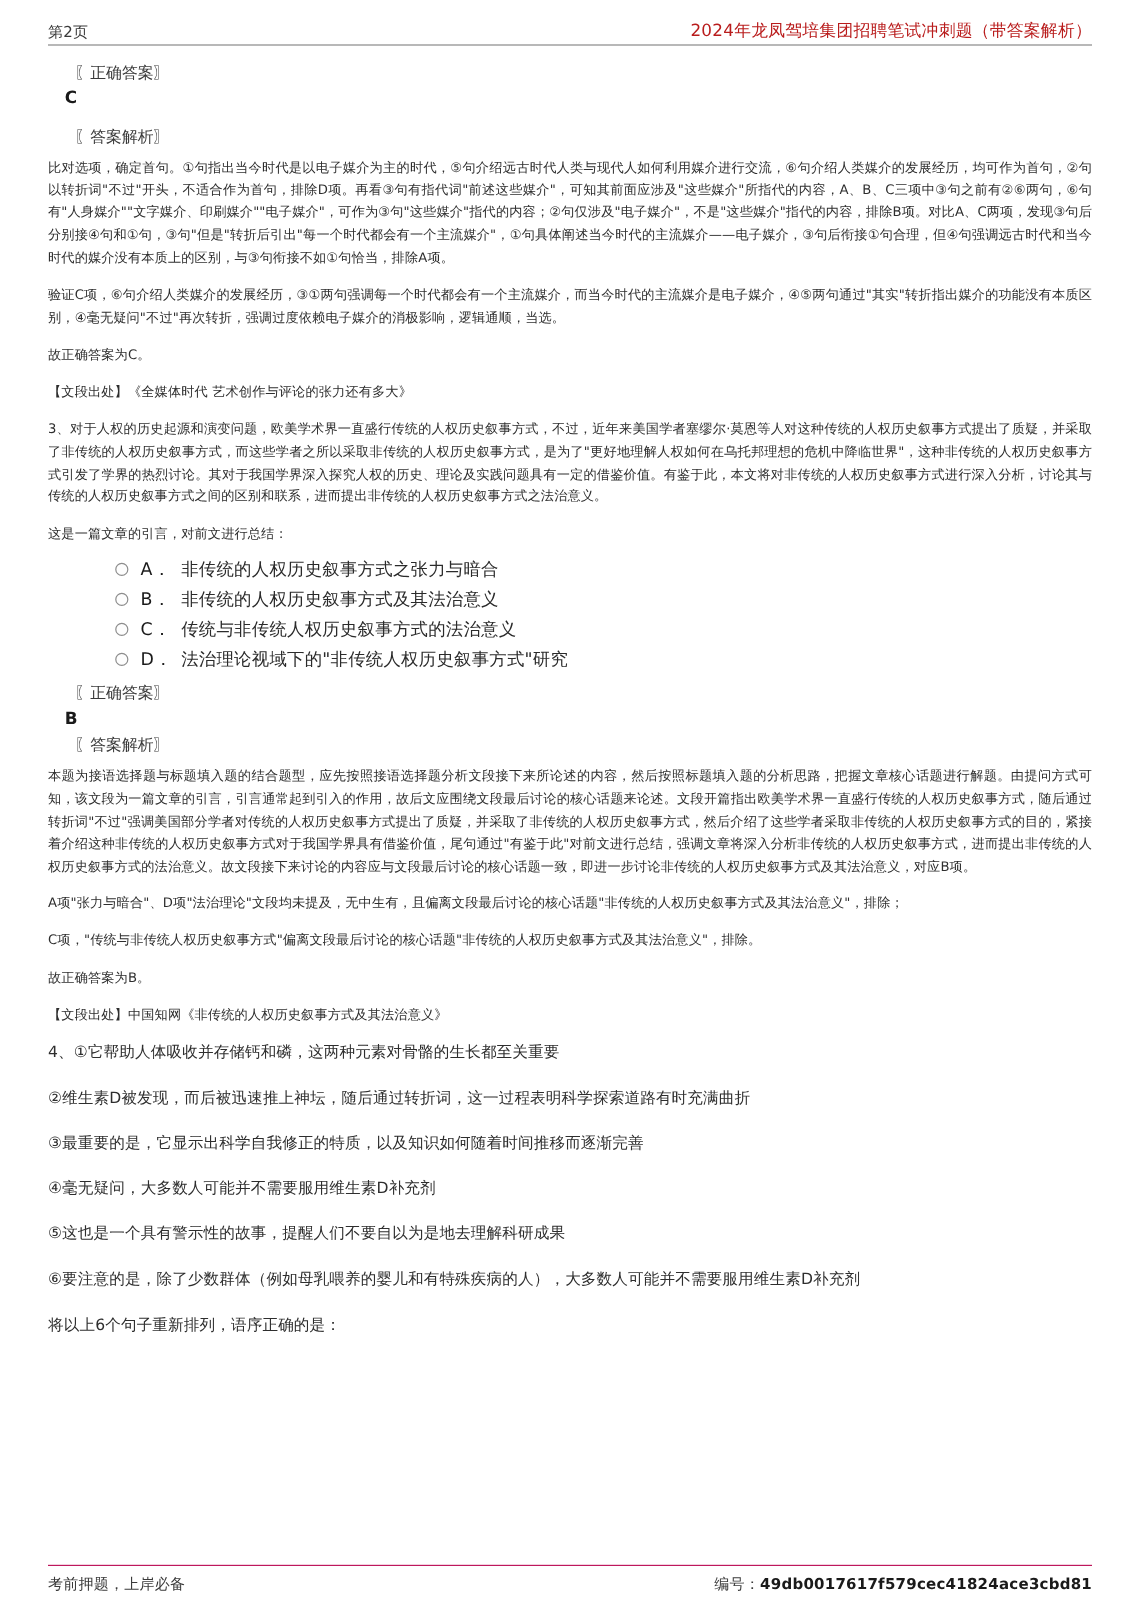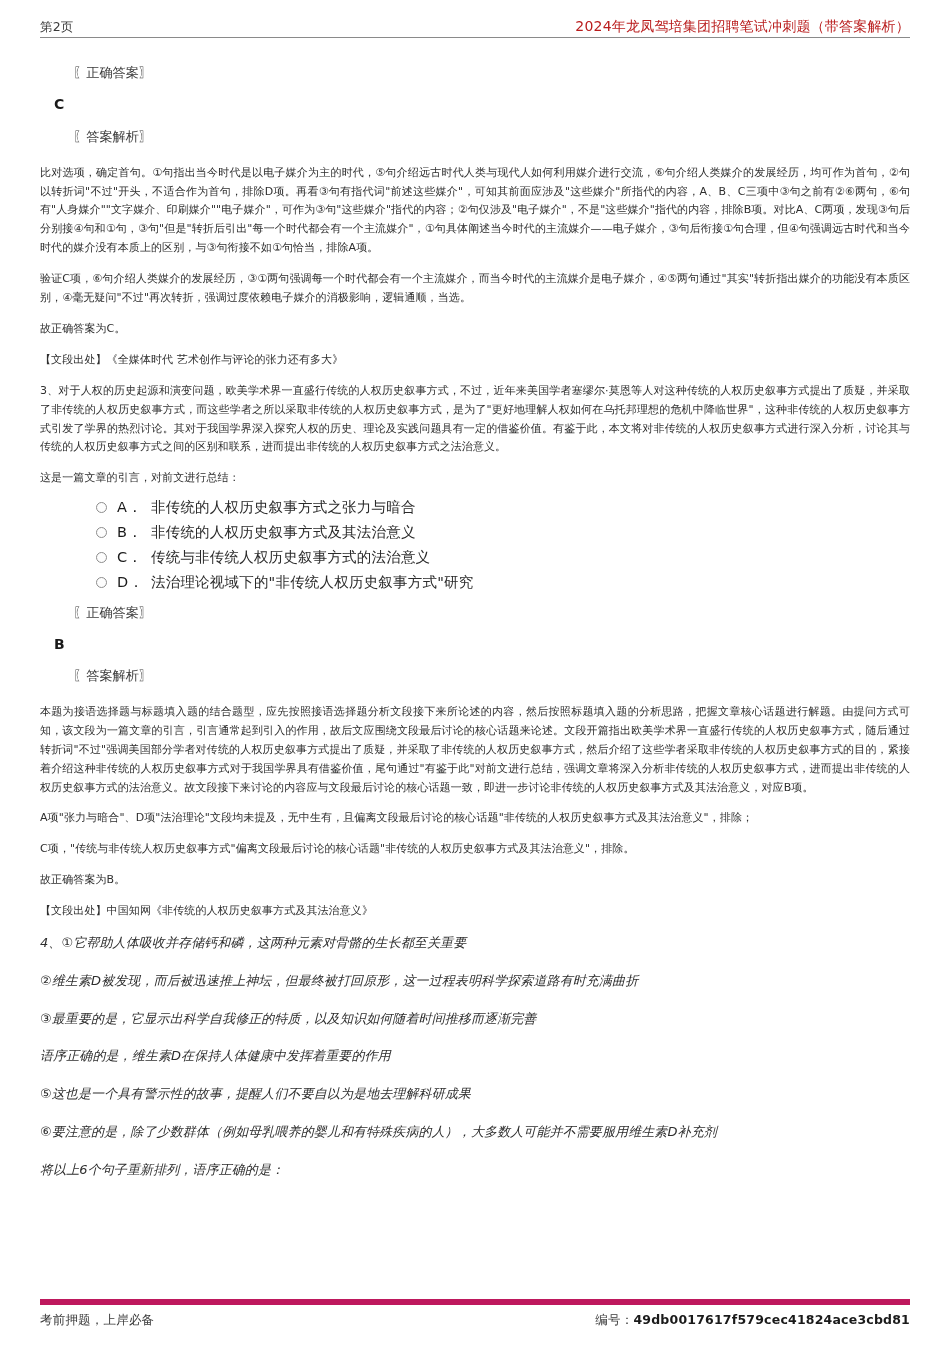--- a/index.html
+++ b/index.html
@@ -57,21 +57,21 @@
     text-justify: inter-ideograph;
     letter-spacing: 0.1px;
   }
   .para.tight {
     margin-bottom: 9px;
   }
   .label-line {
     font-size: 13.2px;
     line-height: 1.5;
     color: #3a3a3a;
-    margin: 11px;
+    margin: 0;
     padding-left: 22px;
   }
   .answer-letter {
     font-size: 14px;
     line-height: 1.5;
     color: #1a1a1a;
     margin: 0 0 12px 0;
     padding-left: 14px;
     font-weight: 600;
   }
@@ -113,29 +113,28 @@
     color: #2b2b2b;
     letter-spacing: 0.2px;
   }
   
   .seq-item {
     font-size: 13px;
     line-height: 1.6;
     color: #2e2e2e;
     margin: 0 0 17px 0;
     letter-spacing: 0.1px;
-    font-style: italic;
   }
   
   .page-footer {
     position: absolute;
     left: 40px;
     right: 40px;
     bottom: 16px;
-    border-top: 6px solid #be185d;
+    border-top: 1px solid #be185d;
     padding-top: 7px;
     display: flex;
     align-items: center;
     justify-content: space-between;
   }
   .footer-left {
     font-size: 12.5px;
     color: #3a3a3a;
     letter-spacing: 0.2px;
   }
@@ -215,23 +214,23 @@
     <p class="para">C项，"传统与非传统人权历史叙事方式"偏离文段最后讨论的核心话题"非传统的人权历史叙事方式及其法治意义"，排除。</p>
     <p class="para">故正确答案为B。</p>
 
     <p class="para">
       <span>【文段出处】</span><span>中国知网《非传统的人权历史叙事方式及其法治意义》</span>
     </p>
 
     <p class="seq-item">
       <span>4、</span><span>①它帮助人体吸收并存储钙和磷，这两种元素对骨骼的生长都至关重要</span>
     </p>
-    <p class="seq-item">②维生素D被发现，而后被迅速推上神坛，但最终被打回原形，这一过程表明科学探索道路有时充满曲折</p>
+    <p class="seq-item">②维生素D被发现，而后被迅速推上神坛，随后通过转折词，这一过程表明科学探索道路有时充满曲折</p>
     <p class="seq-item">③最重要的是，它显示出科学自我修正的特质，以及知识如何随着时间推移而逐渐完善</p>
-    <p class="seq-item">语序正确的是，维生素D在保持人体健康中发挥着重要的作用</p>
+    <p class="seq-item">④毫无疑问，大多数人可能并不需要服用维生素D补充剂</p>
     <p class="seq-item">⑤这也是一个具有警示性的故事，提醒人们不要自以为是地去理解科研成果</p>
     <p class="seq-item">⑥要注意的是，除了少数群体（例如母乳喂养的婴儿和有特殊疾病的人），大多数人可能并不需要服用维生素D补充剂</p>
     <p class="seq-item">将以上6个句子重新排列，语序正确的是：</p>
 
   </div>
 
   <div class="page-footer">
     <div class="footer-left">考前押题，上岸必备</div>
     <div class="footer-right">
       <span>编号：</span><span class="code">49db0017617f579cec41824ace3cbd81</span>

